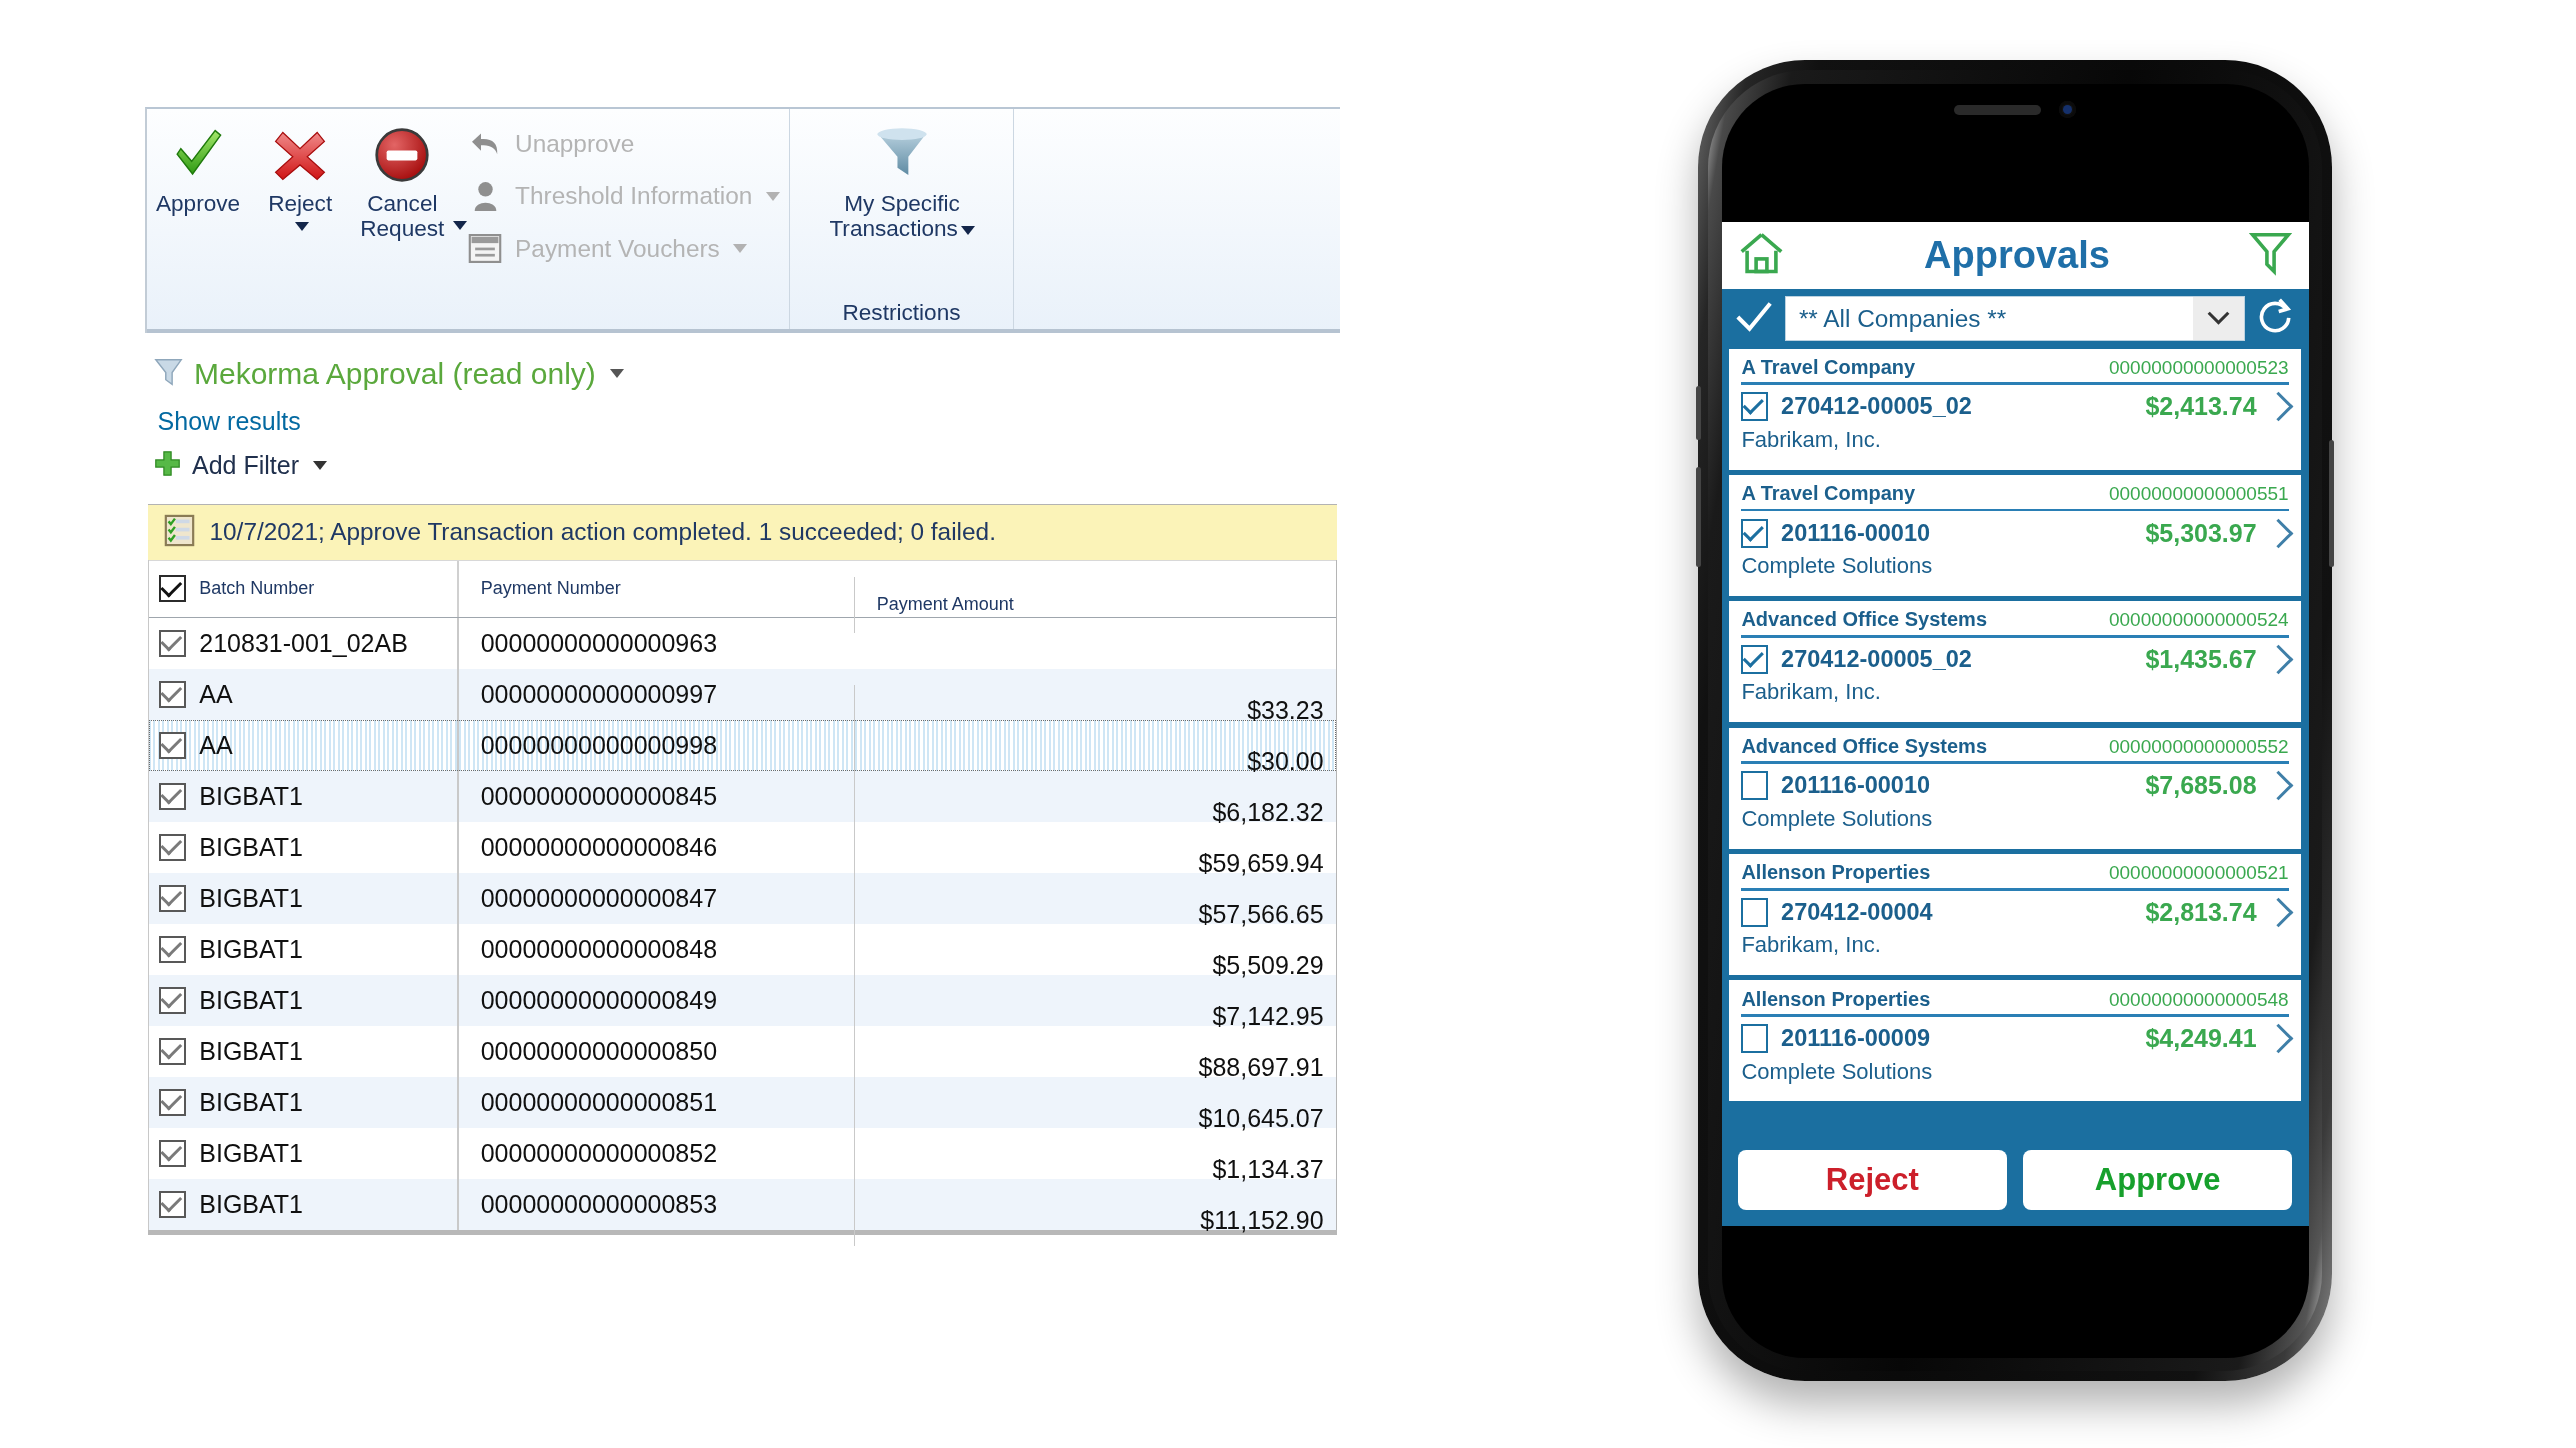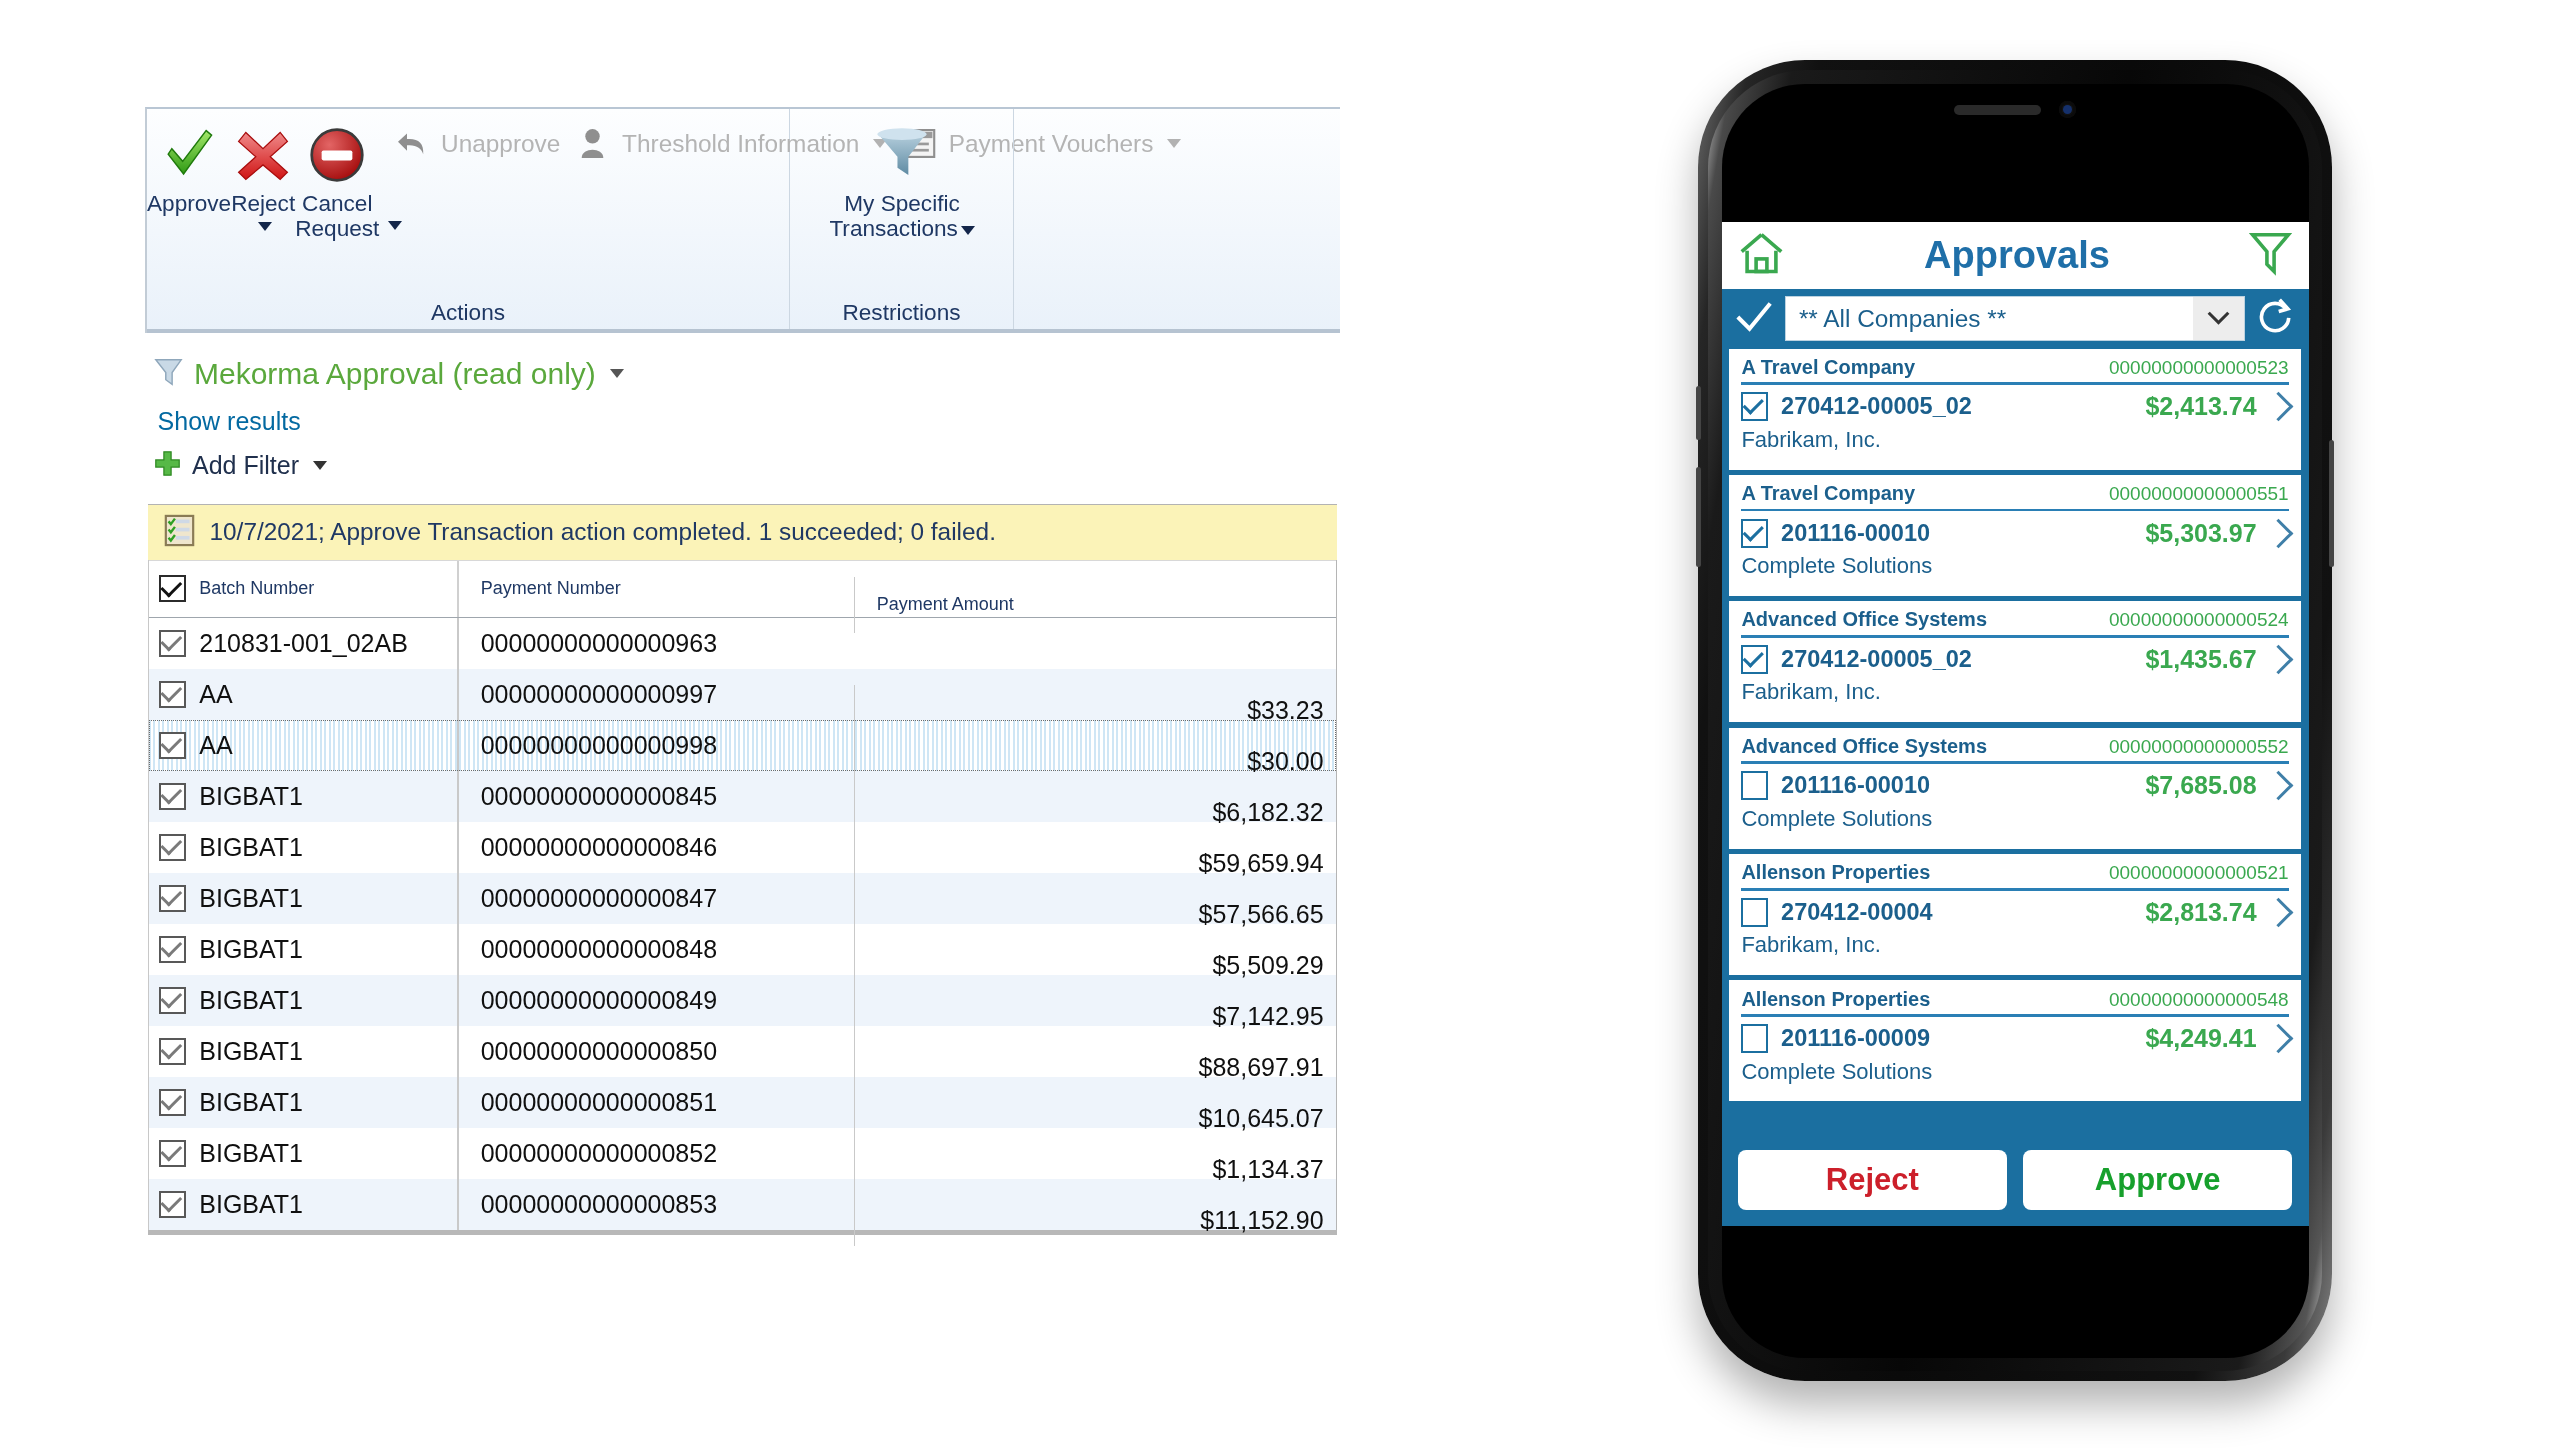--- a/index.html
+++ b/index.html
@@ -42,21 +42,21 @@
   .bigbtn .lbl{
     margin-top:5.4px;font-size:22.6px;color:#1f3864;text-align:center;line-height:1.12;
   }
   .caret{display:inline-block;width:0;height:0;border-left:7.2px solid transparent;
     border-right:7.2px solid transparent;border-top:9px solid #1f3864;
     vertical-align:middle;margin-left:2.7px;}
   .caret-blk{border-top-color:#13264a;}
   .caret-dim{border-top-color:#b2b2b2;}
   .caretrow{margin-top:1.8px;}
 
-  .smallcol{padding:14.5px 9px 0 12.7px;display:flex;gap:12.7px;}
+  .smallcol{padding:14.5px 9px 0 12.7px;display:flex;flex-direction:column;gap:12.7px;}
   .smallbtn{display:flex;align-items:center;gap:11px;height:40px;}
   .smallbtn .ic{width:38px;height:38px;display:flex;align-items:center;justify-content:center;}
   .smallbtn .lbl{font-size:24.4px;color:#b4b4b4;white-space:nowrap;}
 
   
   .filtbar{padding:23.5px 0 0 9px;}
   .filtline{display:flex;align-items:center;gap:11px;margin-bottom:16.3px;}
   .filt-title{font-size:30px;color:#5aa83c;}
   .sublabel{font-size:25px;color:#0369a1;margin:0 0 14.5px 3.6px;}
   .addfilter{display:flex;align-items:center;gap:11px;}
@@ -265,21 +265,20 @@
               <rect x="4" y="4" width="30" height="7" fill="#9a9a9a"></rect>
               <rect x="8" y="16" width="22" height="3" fill="#9a9a9a"></rect>
               <rect x="8" y="23" width="22" height="3" fill="#9a9a9a"></rect>
             </svg>
           </span>
           <span class="lbl">Payment Vouchers</span>
           <i class="caret caret-dim"></i>
         </div>
       </div>
 
-      <div class="rgroup-label">Actions</div>
     </div>
 
     <div class="rgroup sep" style="width:224px;">
       <div class="bigbtn" style="width:224px;">
         <span class="ic">
           <svg width="60" height="58" viewBox="0 0 66 64">
             <defs>
                 <linearGradient id="fn" x1="0" y1="0" x2="0" y2="1">
               <stop offset="0" stop-color="#b6cfdd"></stop>
                   <stop offset="1" stop-color="#5f8ba3"></stop>

